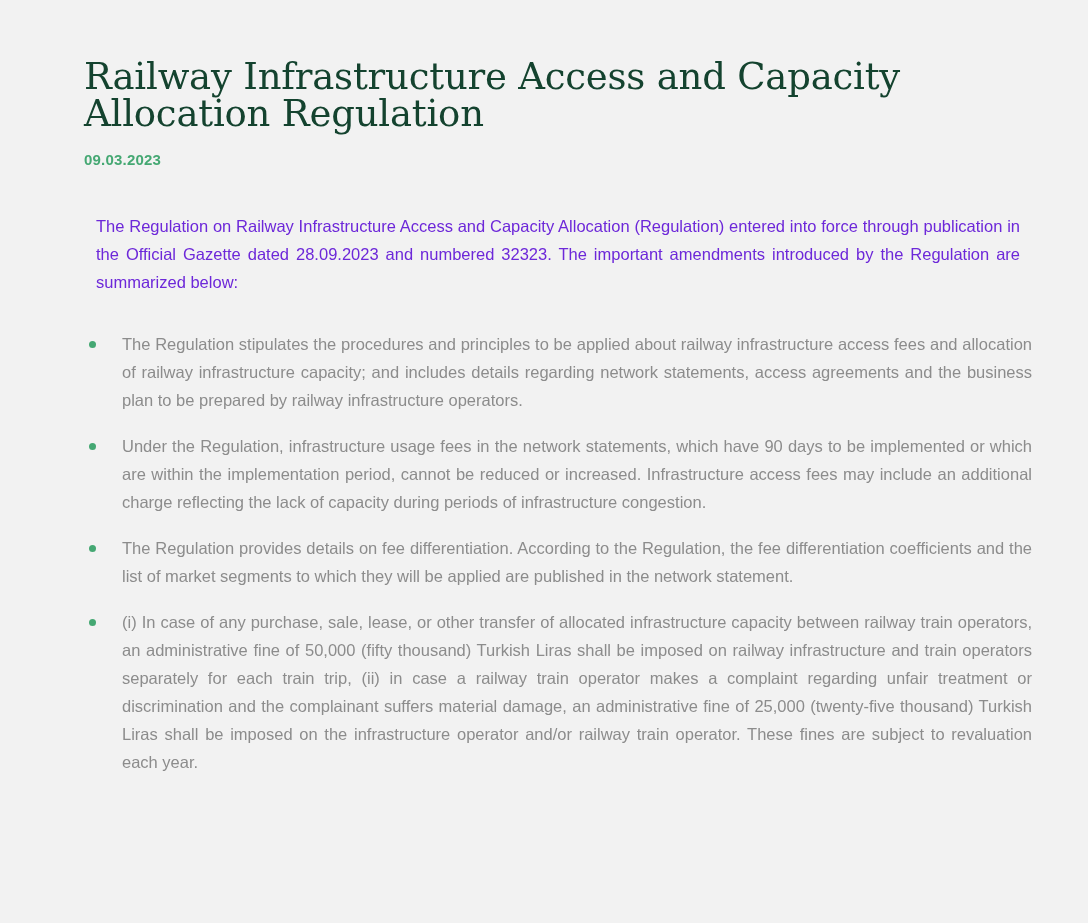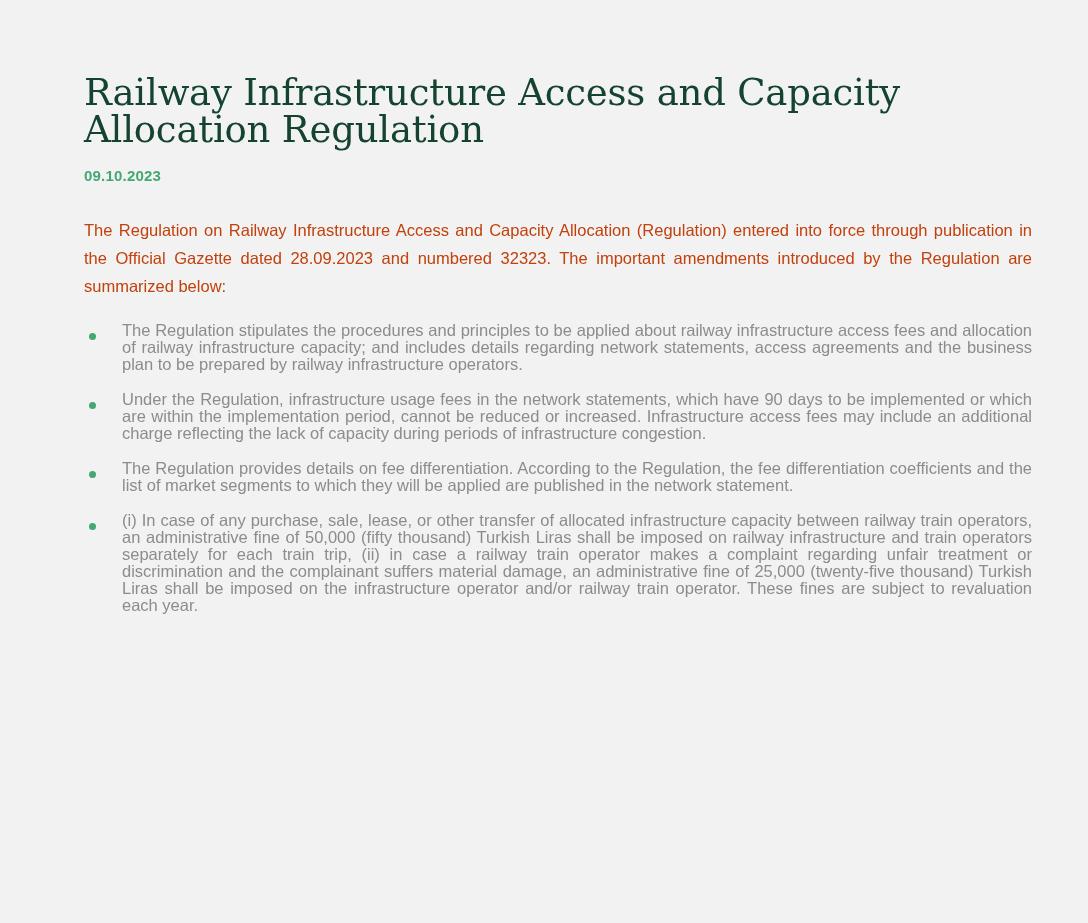--- a/index.html
+++ b/index.html
@@ -16,21 +16,21 @@
   .page {
     width: 1088px;
     height: 923px;
     box-sizing: border-box;
     padding: 0;
     position: relative;
   }
   .content {
     position: absolute;
     left: 84px;
-    top: 16px;
+    top: 0;
     width: 948px;
   }
   .article-title {
     margin: 0;
     padding-top: 58px;
     font-family: "DejaVu Serif", "Liberation Serif", serif;
     font-size: 37px;
     line-height: 37px;
     font-weight: 400;
     letter-spacing: -0.2px;
@@ -41,39 +41,39 @@
     margin: 0;
     padding-top: 19px;
     font-family: "Liberation Sans", sans-serif;
     font-size: 15px;
     line-height: 17px;
     font-weight: bold;
     letter-spacing: 0.2px;
     color: #45a873;
   }
   .intro {
-    margin: 0;
+    margin: 12px;
     padding-top: 32px;
     font-size: 16.5px;
     line-height: 28px;
-    color: #c2410c;
+    color: #6d28d9;
     text-align: justify;
     text-justify: inter-word;
   }
   .bullet-list {
     margin: 0;
     padding: 22px 0 0 0;
     list-style: none;
   }
   .bullet-item {
     position: relative;
     padding-left: 38px;
     margin-bottom: 18px;
     font-size: 16.5px;
-    line-height: 17px;
+    line-height: 28px;
     color: #8c8c8c;
     text-align: justify;
     text-justify: inter-word;
   }
   .bullet-item:last-child {
     margin-bottom: 12px;
   }
   .bullet-marker {
     position: absolute;
     left: 5px;
@@ -88,21 +88,21 @@
   }
 </style>
 </head>
 <body>
 
 <div class="page">
   <div class="content">
 
     <h1 class="article-title">Railway Infrastructure Access and Capacity Allocation Regulation</h1>
 
-    <div class="article-date">09.10.2023</div>
+    <div class="article-date">09.03.2023</div>
 
     <p class="intro">The Regulation on Railway Infrastructure Access and Capacity Allocation (Regulation) entered into force through publication in the Official Gazette dated 28.09.2023 and numbered 32323. The important amendments introduced by the Regulation are summarized below:</p>
 
     <ul class="bullet-list">
 
       <li class="bullet-item">
         <span class="bullet-marker"></span>
         <span class="bullet-text">The Regulation stipulates the procedures and principles to be applied about railway infrastructure access fees and allocation of railway infrastructure capacity; and includes details regarding network statements, access agreements and the business plan to be prepared by railway infrastructure operators.</span>
       </li>
 

